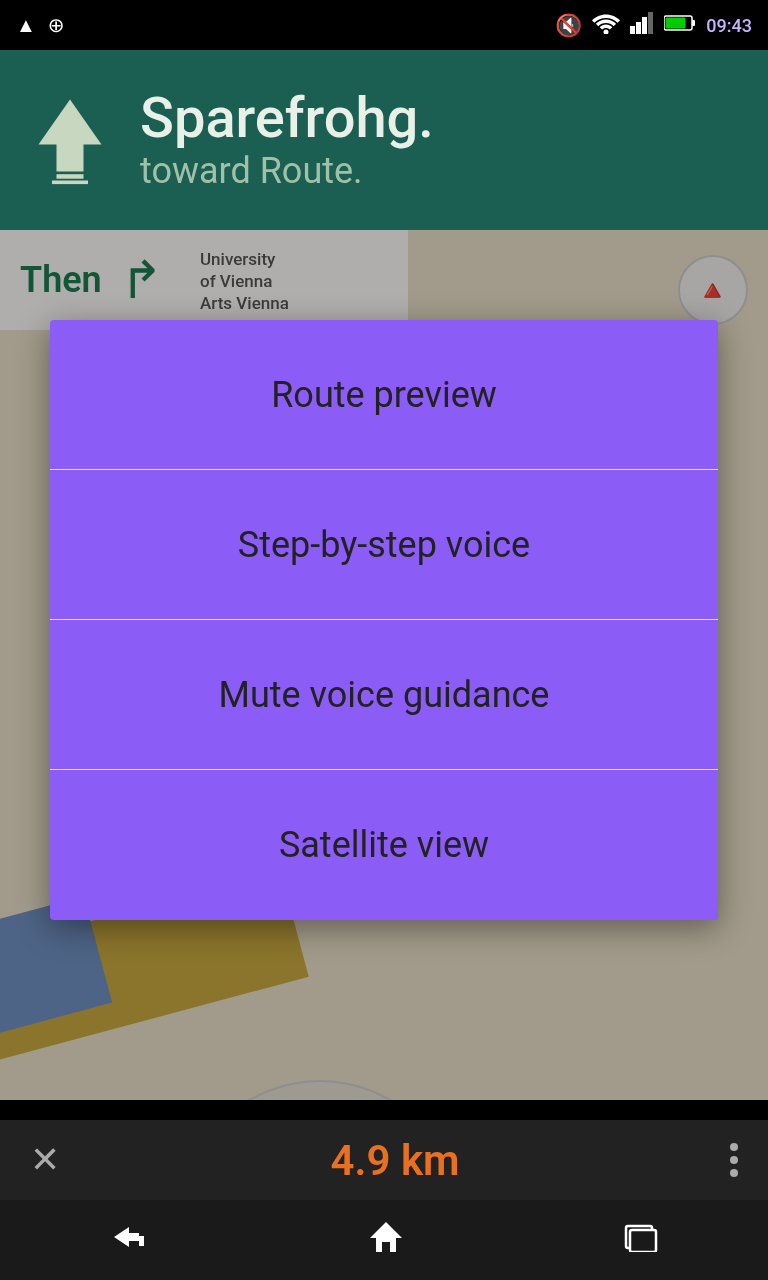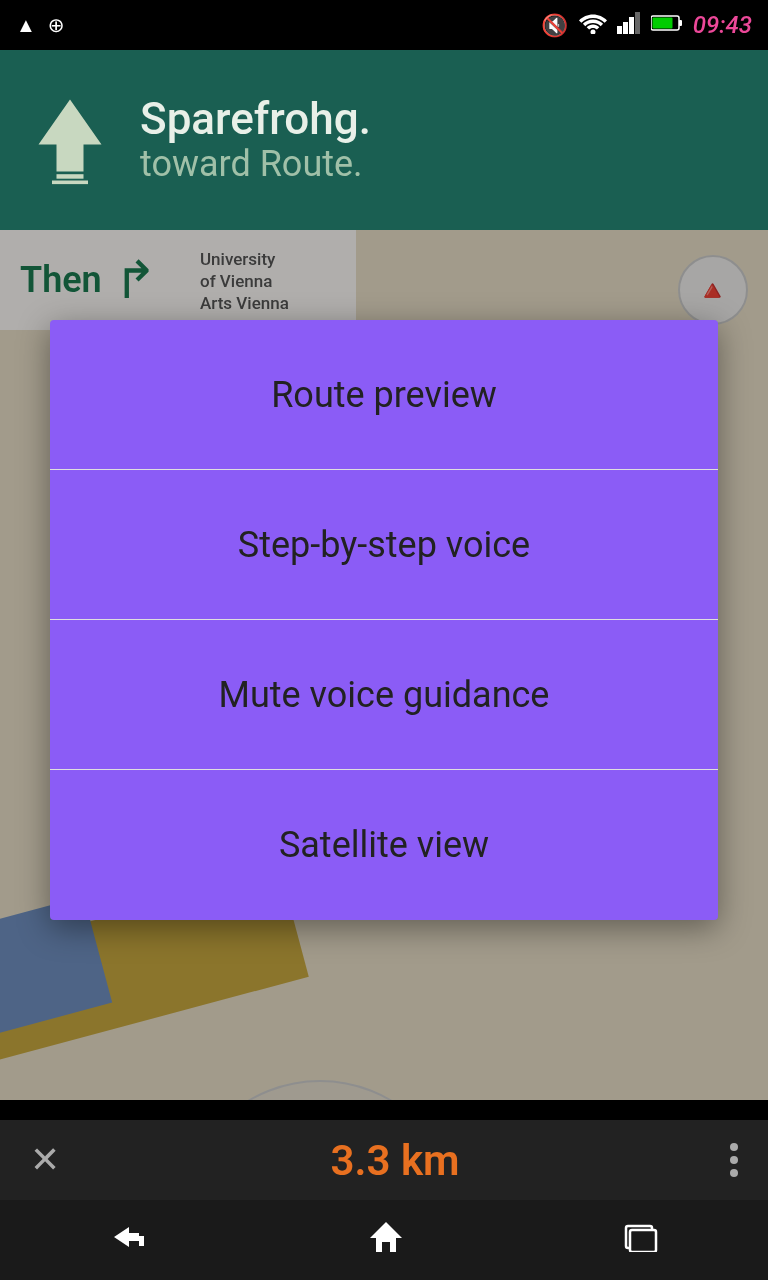--- a/index.html
+++ b/index.html
@@ -31,24 +31,23 @@
       display: flex;
       align-items: center;
       gap: 12px;
     }
     .status-bar-right {
       display: flex;
       align-items: center;
       gap: 10px;
     }
     .status-time {
-      color: #ec4899;
-      font-size: 24px;
+      color: #c4b5fd;
+      font-size: 18px;
       font-weight: 500;
-      font-style: italic;
     }
     .status-icon {
       color: #fff;
       font-size: 20px;
     }
 
     
     .nav-header {
       position: absolute;
       top: 50px;
@@ -75,21 +74,21 @@
       height: 90px;
       fill: #c8d8c0;
     }
     .nav-street-info {
       display: flex;
       flex-direction: column;
       justify-content: center;
     }
     .nav-street-main {
       color: #e8f0e8;
-      font-size: 44px;
+      font-size: 56px;
       font-weight: 500;
       line-height: 1.1;
     }
     .nav-street-sub {
       color: #a0c0a8;
       font-size: 36px;
       font-weight: 400;
     }
 
     
@@ -102,27 +101,27 @@
       background: #e8dfc8;
       z-index: 1;
       overflow: hidden;
     }
 
     
     .then-banner {
       position: absolute;
       top: 230px;
       left: 0;
-      width: 356px;
+      width: 408px;
       height: 100px;
       background: rgba(255,255,255,0.85);
       display: flex;
       align-items: center;
       padding: 16px 20px;
-      gap: 12px;
+      gap: 18px;
       z-index: 5;
     }
     .then-text {
       color: #1a7a50;
       font-size: 36px;
       font-weight: 600;
     }
     .then-arrow {
       color: #1a7a50;
       font-size: 50px;
@@ -368,21 +367,21 @@
   <div class="dialog-item">
     <span class="dialog-item-text">Mute voice guidance</span>
   </div>
   <div class="dialog-item">
     <span class="dialog-item-text">Satellite view</span>
   </div>
 </div>
 
 <div class="bottom-bar">
   <span class="bottom-close">✕</span>
-  <span class="bottom-distance">3.3 km</span>
+  <span class="bottom-distance">4.9 km</span>
   <div class="bottom-menu">
     <div class="dot"></div>
     <div class="dot"></div>
     <div class="dot"></div>
   </div>
 </div>
 
 <div class="nav-bottom">
   <span class="nav-btn">
     <svg width="40" height="30" viewBox="0 0 40 30" fill="white">

